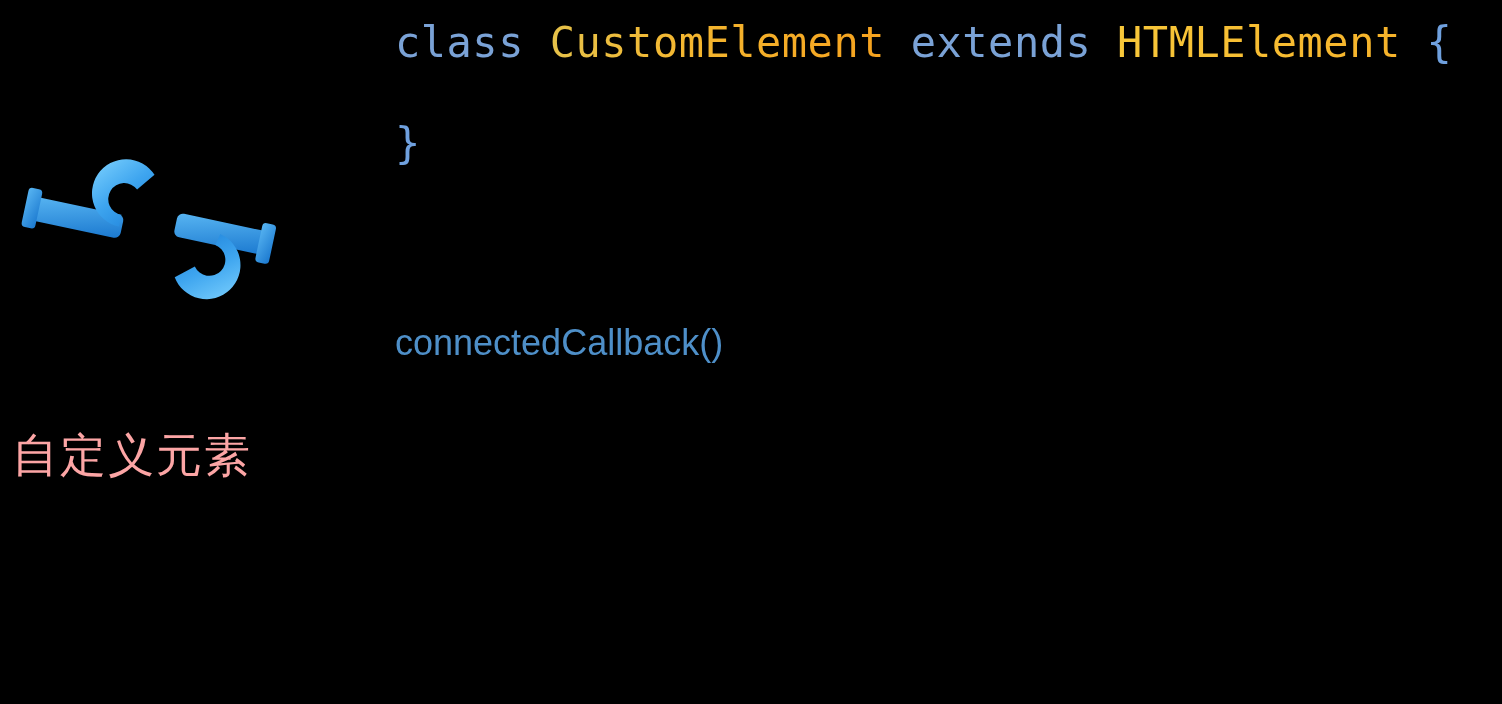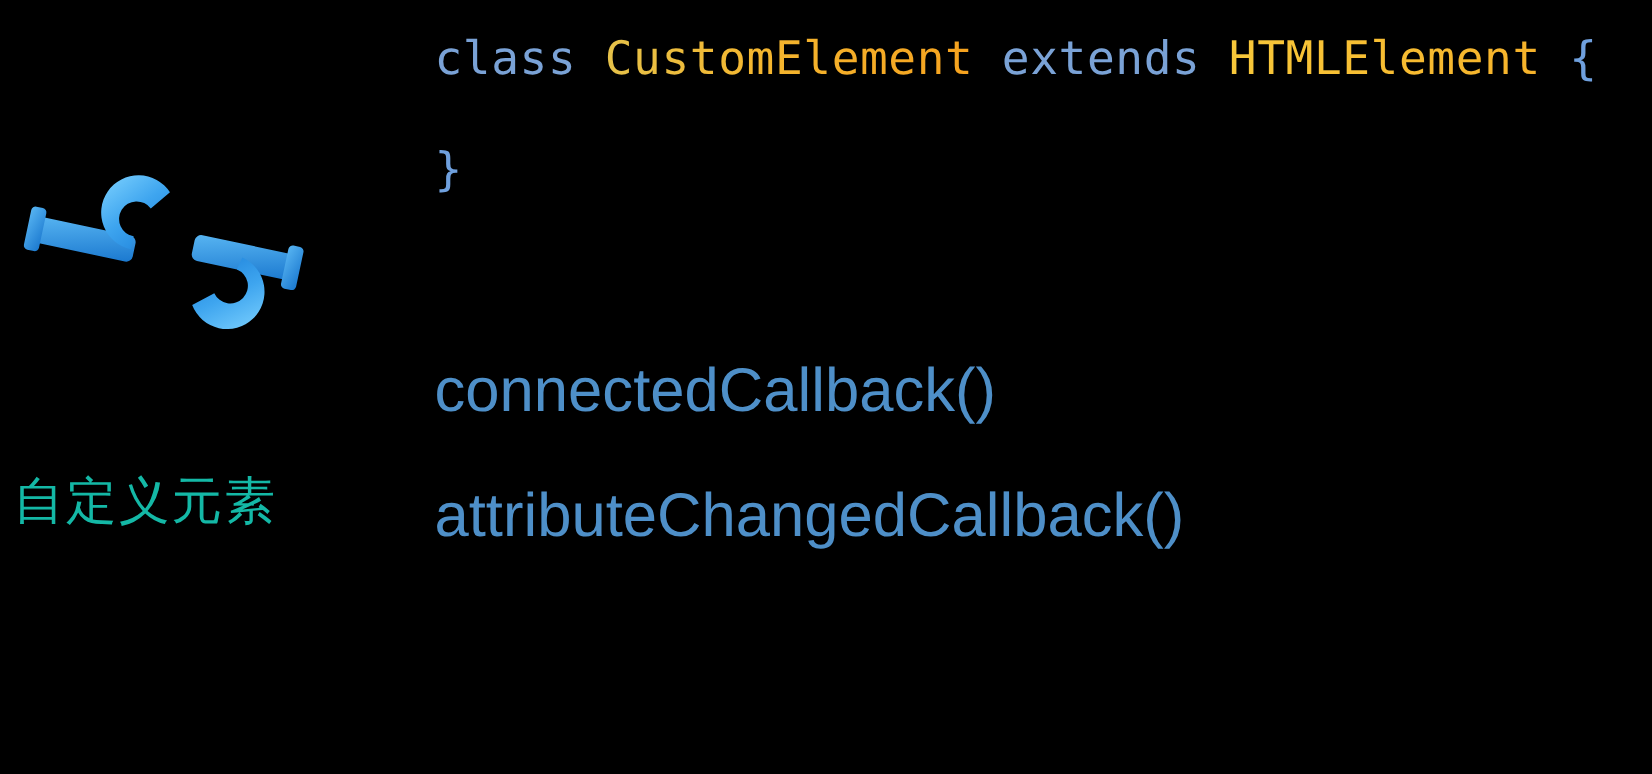--- a/index.html
+++ b/index.html
@@ -34,29 +34,29 @@
     width: 260px;
     height: 160px;
   }
 
   .side-label {
     position: absolute;
     left: 12px;
     top: 425px;
     font-size: 46px;
     letter-spacing: 2px;
-    color: #14b8a6;
+    color: #fca5a5;
     white-space: nowrap;
   }
 
   
   .code {
     position: absolute;
     left: 395px;
-    top: 30px;
+    top: 20px;
     font-family: "SF Mono", ui-monospace, Menlo, Consolas, monospace;
     font-size: 42px;
     line-height: 1.1;
     white-space: nowrap;
     letter-spacing: 0.5px;
   }
   .code-line2 {
     margin-top: 55px;
   }
   .tk-kw   { color: #7aa2d6; }             
@@ -74,21 +74,21 @@
     background-clip: text;
     color: transparent;
   }
   .tk-br   { color: #6fa0de; }             
 
   
   .callbacks {
     position: absolute;
     left: 395px;
     top: 322px;
-    font-size: 56px;
+    font-size: 36px;
     color: #4e8fc8;
   }
   .callbacks > div {
     margin-bottom: 48px;
     white-space: nowrap;
   }
   .callbacks > div:last-child {
     margin-bottom: 0;
   }
 </style>
@@ -145,16 +145,15 @@
       <span class="tk-type">HTMLElement</span>
       <span class="tk-br">{</span>
     </div>
     <div class="code-line2">
       <span class="tk-br">}</span>
     </div>
   </div>
 
   <div class="callbacks">
     <div>connectedCallback()</div>
-    <div>attributeChangedCallback()</div>
   </div>
 
 </div>
 
 </body></html>

